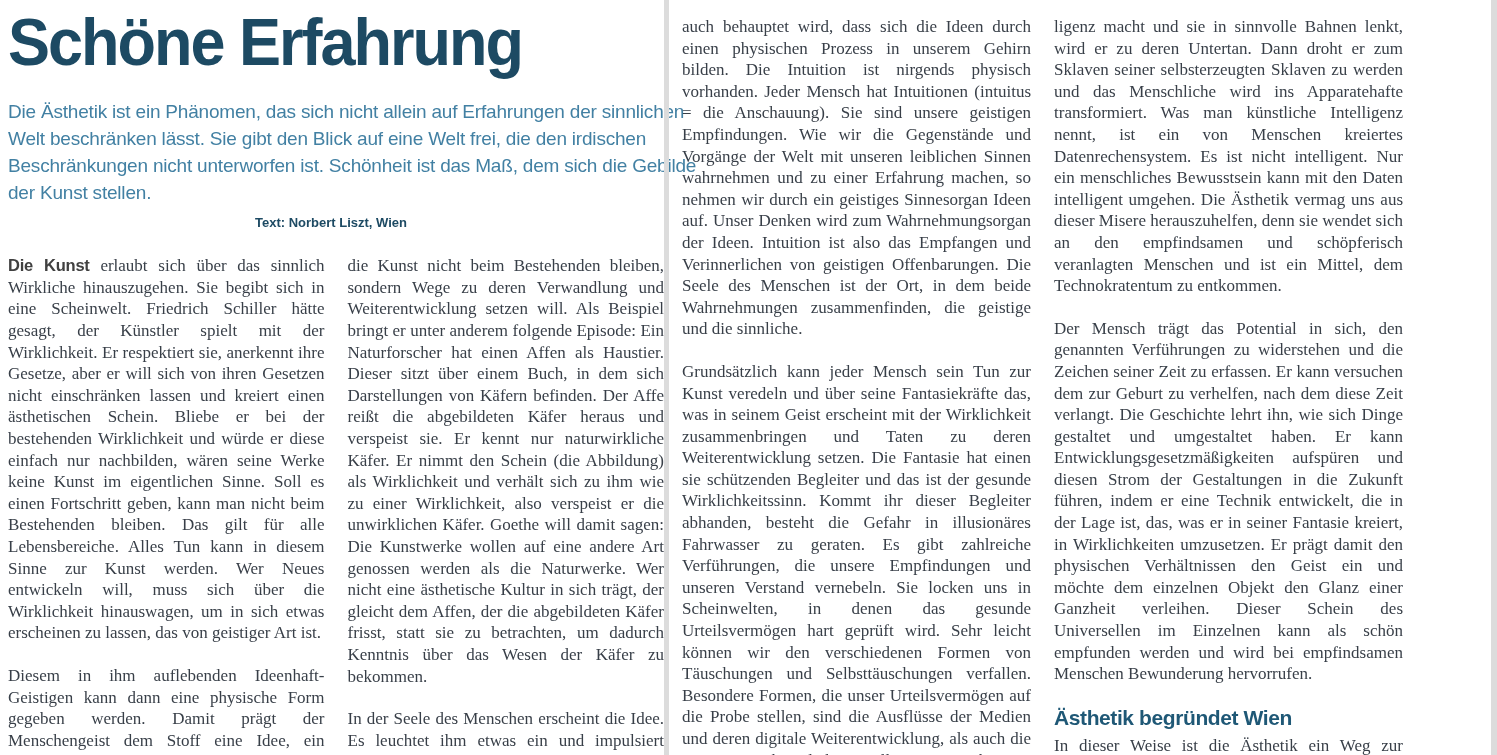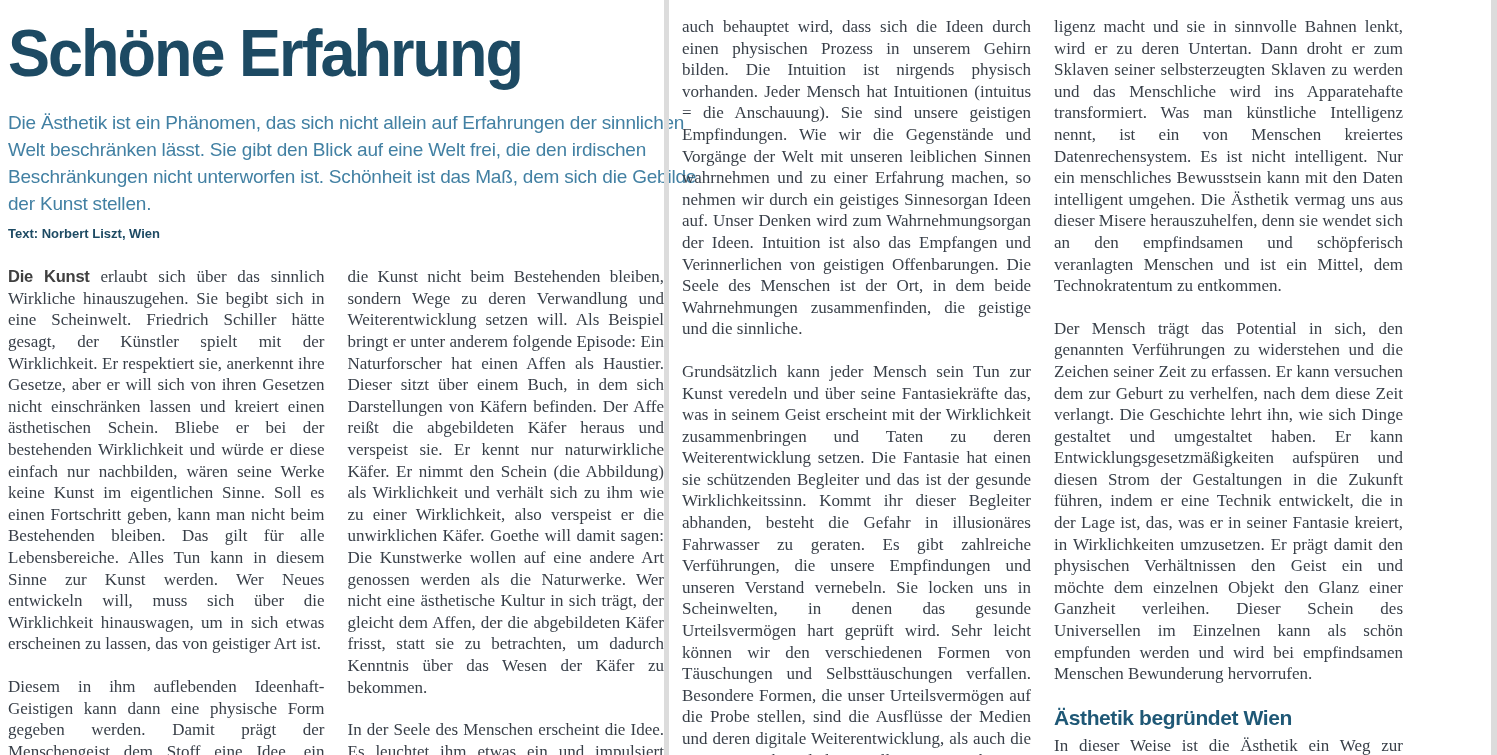--- a/index.html
+++ b/index.html
@@ -5,21 +5,21 @@
   * { box-sizing: border-box; }
   html, body { margin: 0; padding: 0; }
   body {
     width: 1497px; height: 755px;
     background: #ffffff;
     overflow: hidden;
     font-family: "Liberation Serif", serif;
   }
   .spread { display: flex; width: 1497px; height: 755px; position: relative; }
 
-  .left-page { width: 664px; padding: 19px 0 0 8px; }
+  .left-page { width: 664px; padding: 8px 0 0 8px; }
   .right-page { flex: 1; padding: 16px 10px 0 13px; }
 
   h1.title {
     margin: 0;
     font-family: "Liberation Sans", sans-serif;
     font-weight: bold;
     font-size: 63px;
     line-height: 1.02;
     letter-spacing: -2px;
     color: #1d4a63;
@@ -30,21 +30,21 @@
     margin: 26px 0 0 0;
     width: 706px;
     font-family: "Liberation Sans", sans-serif;
     font-size: 19px;
     line-height: 27px;
     color: #4280a3;
     letter-spacing: -0.2px;
   }
   .byline {
     margin: 9px 10px 0 0;
-    text-align: left;
+    text-align: center;
     font-family: "Liberation Sans", sans-serif;
     font-weight: bold;
     font-size: 13px;
     color: #1d4a63;
   }
 
   .cols { display: flex; gap: 23px; }
   .left-page .cols { margin-top: 25px; }
   .col { width: 349px; }
 

